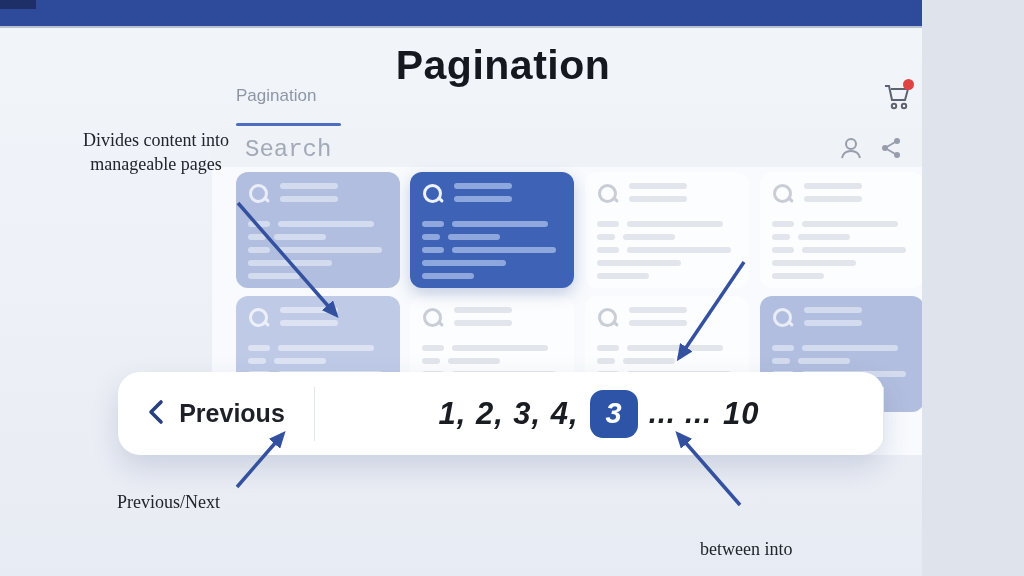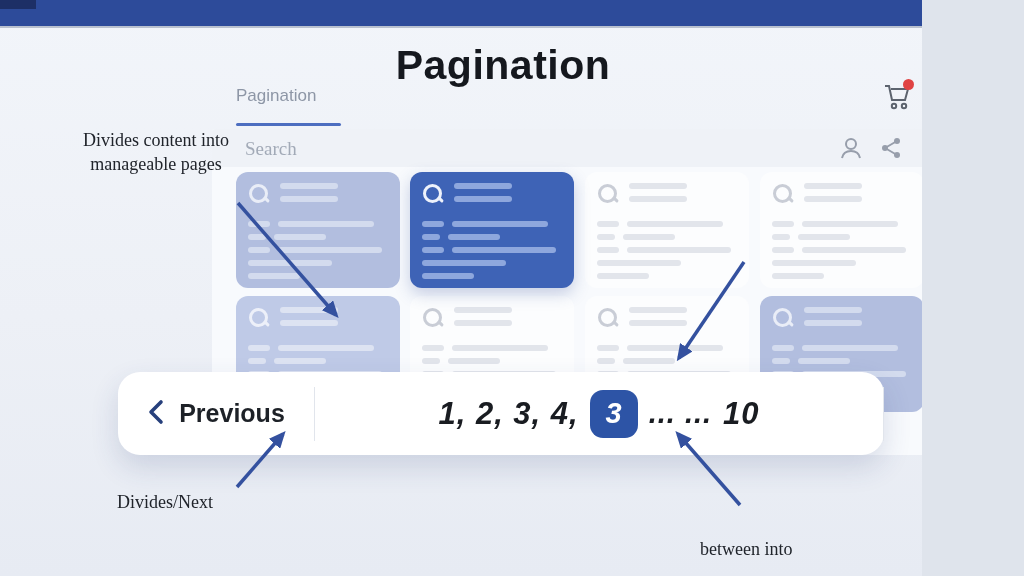--- a/index.html
+++ b/index.html
@@ -15,22 +15,22 @@
 
   
   .panel{position:absolute;left:212px;top:129px;width:712px;height:326px;
          background:#f8fafd;border-radius:3px;z-index:1;}
   .tab{position:absolute;left:236px;top:86px;font-size:17px;color:#8d96a6;z-index:4;}
   .tab-underline{position:absolute;left:236px;top:123px;width:105px;height:3px;
                  background:#4d6ec0;border-radius:2px;z-index:4;}
   .searchbar{position:absolute;left:212px;top:129px;width:712px;height:38px;
              background:#eff2f7;border-radius:3px;z-index:2;}
   .searchbar input{position:absolute;left:31px;top:0;width:420px;height:38px;border:none;
-                   background:transparent;outline:none;font-size:19px;color:#6a7180;
-                   font-family:Liberation Serif, serif;}
+                   background:transparent;outline:none;font-size:24px;color:#6a7180;
+                   font-family:Liberation Mono, monospace;}
   .searchbar input::placeholder{color:#a2aab7;opacity:1;}
   .sb-icons{position:absolute;right:22px;top:7px;display:flex;gap:18px;}
   .sb-icons svg{display:block;}
 
   .cart{position:absolute;left:882px;top:80px;z-index:4;}
   .cart-badge{position:absolute;left:21px;top:-1px;width:11px;height:11px;border-radius:50%;
               background:#e04343;}
 
   
   .card{position:absolute;width:164px;height:116px;border-radius:12px;padding:11px 12px;
@@ -372,19 +372,19 @@
     <line x1="238" y1="203" x2="336" y2="315" marker-end="url(#ah)"></line>
     <line x1="744" y1="262" x2="679" y2="358" marker-end="url(#ah)"></line>
     <line x1="237" y1="487" x2="283" y2="434" marker-end="url(#ah)"></line>
     <line x1="740" y1="505" x2="678" y2="434" marker-end="url(#ah)"></line>
   </svg>
 
   <div class="ann ann-divides">
     <span>Divides content into</span><br>
     <span>manageable pages</span>
   </div>
-  <div class="ann ann-prevnext">Divides/Next</div>
+  <div class="ann ann-prevnext">Previous/Next</div>
   <div class="ann ann-allows">
     <br>
     <span>between into</span>
   </div>
 
 </div>
 
 </body></html>

